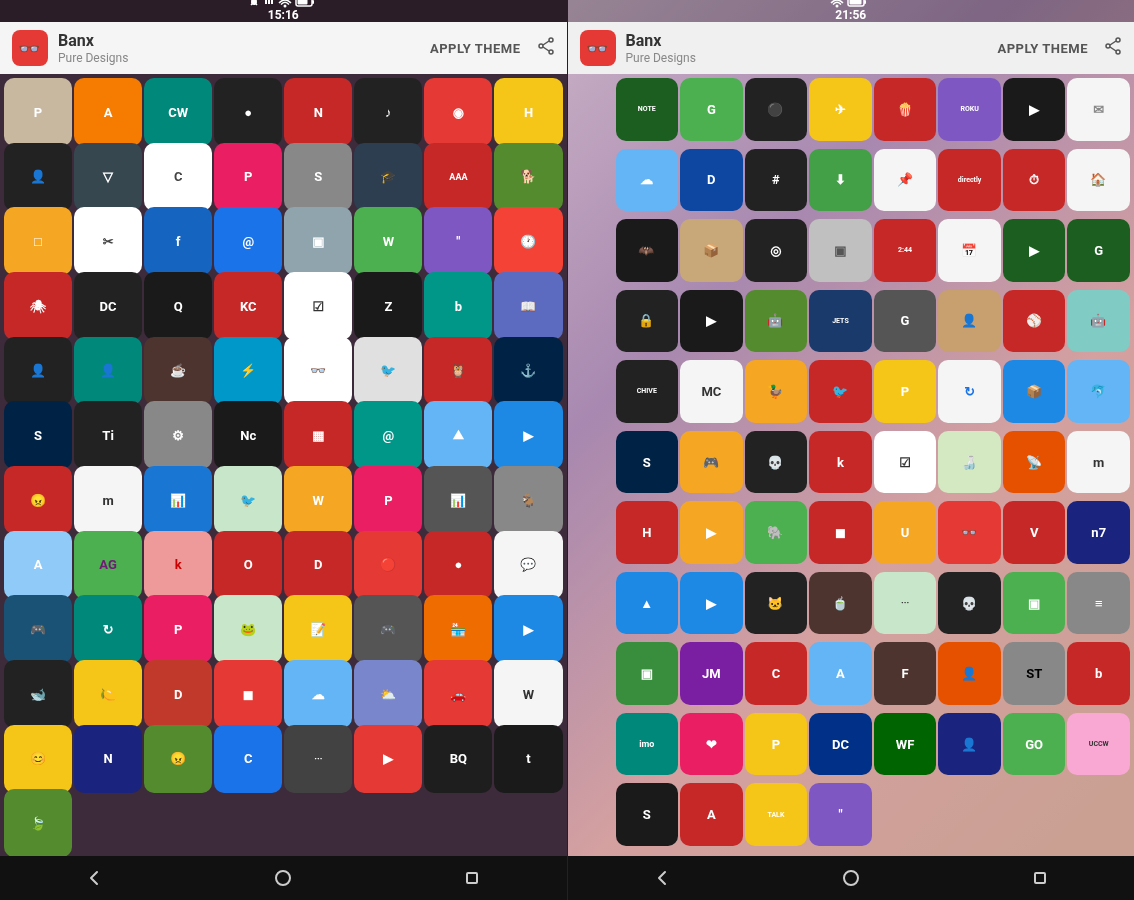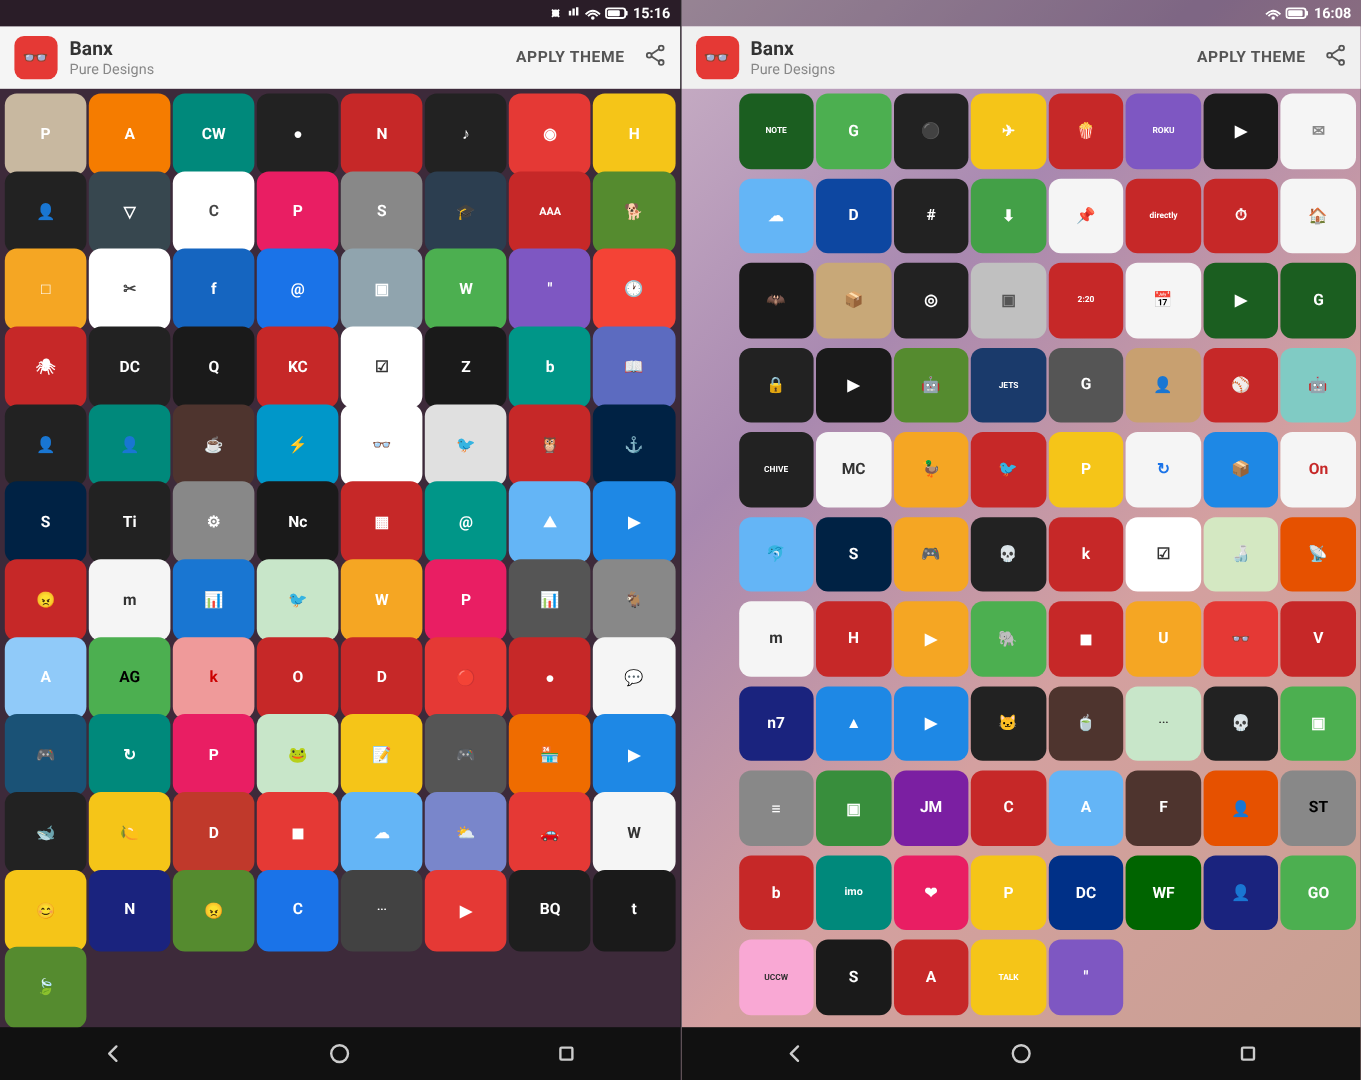--- a/index.html
+++ b/index.html
@@ -34,20 +34,21 @@
     .status-bar {
       height: 22px;
       display: flex;
       align-items: center;
       justify-content: flex-end;
       padding: 0 8px;
       font-size: 11px;
       color: #fff;
       background: rgba(0,0,0,0.3);
       flex-shrink: 0;
+      flex-direction: column;
     }
 
     .status-bar .time {
       font-weight: bold;
       font-size: 12px;
     }
 
     .status-bar .icons {
       display: flex;
       align-items: center;
@@ -304,21 +305,21 @@
       <div class="app-icon-cell" title="Play" style="background: rgb(30, 136, 229); color: rgb(255, 255, 255); font-size: 13px;">▶</div>
       <div class="app-icon-cell" title="Angry" style="background: rgb(198, 40, 40); color: rgb(255, 255, 255); font-size: 13px;">😠</div>
       <div class="app-icon-cell" title="Mini" style="background: rgb(245, 245, 245); color: rgb(51, 51, 51); font-size: 13px;">m</div>
       <div class="app-icon-cell" title="Chart" style="background: rgb(25, 118, 210); color: rgb(255, 255, 255); font-size: 13px;">📊</div>
       <div class="app-icon-cell" title="Harvest" style="background: rgb(200, 230, 201); color: rgb(51, 51, 51); font-size: 13px;">🐦</div>
       <div class="app-icon-cell" title="W5" style="background: rgb(245, 166, 35); color: rgb(255, 255, 255); font-size: 13px;">W</div>
       <div class="app-icon-cell" title="Pinterest2" style="background: rgb(233, 30, 99); color: rgb(255, 255, 255); font-size: 13px;">P</div>
       <div class="app-icon-cell" title="Stats" style="background: rgb(85, 85, 85); color: rgb(255, 255, 255); font-size: 13px;">📊</div>
       <div class="app-icon-cell" title="Goat" style="background: rgb(136, 136, 136); color: rgb(255, 255, 255); font-size: 13px;">🐐</div>
       <div class="app-icon-cell" title="Appy" style="background: rgb(144, 202, 249); color: rgb(255, 255, 255); font-size: 13px;">A</div>
-      <div class="app-icon-cell" title="Appy Gamer" style="background: rgb(76, 175, 80); color: #000000; font-size: 13px;">AG</div>
+      <div class="app-icon-cell" title="Appy Gamer" style="background: rgb(76, 175, 80); color: #701a75; font-size: 13px;">AG</div>
       <div class="app-icon-cell" title="k" style="background: rgb(239, 154, 154); color: rgb(204, 0, 0); font-size: 13px;">k</div>
       <div class="app-icon-cell" title="Opera" style="background: rgb(198, 40, 40); color: rgb(255, 255, 255); font-size: 13px;">O</div>
       <div class="app-icon-cell" title="Deadpool" style="background: rgb(198, 40, 40); color: rgb(255, 255, 255); font-size: 13px;">D</div>
       <div class="app-icon-cell" title="Redline" style="background: rgb(229, 57, 53); color: rgb(255, 255, 255); font-size: 13px;">🔴</div>
       <div class="app-icon-cell" title="Red2" style="background: rgb(198, 40, 40); color: rgb(255, 255, 255); font-size: 13px;">●</div>
       <div class="app-icon-cell" title="Chat" style="background: rgb(245, 245, 245); color: rgb(51, 51, 51); font-size: 13px;">💬</div>
       <div class="app-icon-cell" title="Game" style="background: rgb(26, 82, 118); color: rgb(255, 255, 255); font-size: 13px;">🎮</div>
       <div class="app-icon-cell" title="Curve2" style="background: rgb(0, 137, 123); color: rgb(255, 255, 255); font-size: 13px;">↻</div>
       <div class="app-icon-cell" title="P2" style="background: rgb(233, 30, 99); color: rgb(255, 255, 255); font-size: 13px;">P</div>
       <div class="app-icon-cell" title="Cut Rope" style="background: rgb(200, 230, 201); color: rgb(51, 51, 51); font-size: 13px;">🐸</div>
@@ -373,21 +374,21 @@
           <path d="M1 7 Q7 1 13 7" stroke="#fff" stroke-width="1.5" fill="none"></path>
           <path d="M3 8.5 Q7 4 11 8.5" stroke="#fff" stroke-width="1.5" fill="none"></path>
           <circle cx="7" cy="10" r="1.5" fill="#fff"></circle>
         </svg>
       <svg width="20" height="12" viewBox="0 0 20 12" fill="none">
           <rect x="1" y="2" width="16" height="8" rx="2" stroke="#fff" stroke-width="1.5"></rect>
           <rect x="17" y="4" width="2" height="4" rx="1" fill="#fff"></rect>
           <rect x="2.5" y="3.5" width="12" height="5" rx="1" fill="#fff"></rect>
         </svg>
     </div>
-    <span class="time">16:08</span>
+    <span class="time">21:56</span>
   </div>
 
   <div class="app-bar">
     <div class="app-icon">
       <span>👓</span>
     </div>
     <div class="app-titles">
       <div class="app-name">Banx</div>
       <div class="app-subtitle">Pure Designs</div>
     </div>
@@ -419,40 +420,39 @@
       <div class="app-icon-cell" title="Hash" style="background: rgb(34, 34, 34); color: rgb(255, 255, 255); font-size: 13px;">#</div>
       <div class="app-icon-cell" title="DL" style="background: rgb(67, 160, 71); color: rgb(255, 255, 255); font-size: 13px;">⬇</div>
       <div class="app-icon-cell" title="Pushpin" style="background: rgb(245, 245, 245); color: rgb(51, 51, 51); font-size: 13px;">📌</div>
       <div class="app-icon-cell" title="Directly" style="background: rgb(198, 40, 40); color: rgb(255, 255, 255); font-size: 7px;">directly</div>
       <div class="app-icon-cell" title="Timer" style="background: rgb(198, 40, 40); color: rgb(255, 255, 255); font-size: 13px;">⏱</div>
       <div class="app-icon-cell" title="Home" style="background: rgb(245, 245, 245); color: rgb(51, 51, 51); font-size: 13px;">🏠</div>
       <div class="app-icon-cell" title="Batman" style="background: rgb(26, 26, 26); color: rgb(255, 255, 255); font-size: 13px;">🦇</div>
       <div class="app-icon-cell" title="Package" style="background: rgb(200, 168, 120); color: rgb(255, 255, 255); font-size: 13px;">📦</div>
       <div class="app-icon-cell" title="Lens" style="background: rgb(34, 34, 34); color: rgb(255, 255, 255); font-size: 13px;">◎</div>
       <div class="app-icon-cell" title="Grey" style="background: rgb(192, 192, 192); color: rgb(85, 85, 85); font-size: 13px;">▣</div>
-      <div class="app-icon-cell" title="Clock2" style="background: rgb(198, 40, 40); color: rgb(255, 255, 255); font-size: 7px;">2:20</div>
+      <div class="app-icon-cell" title="Clock2" style="background: rgb(198, 40, 40); color: rgb(255, 255, 255); font-size: 7px;">2:44</div>
       <div class="app-icon-cell" title="Cal" style="background: rgb(245, 245, 245); color: rgb(204, 0, 0); font-size: 13px;">📅</div>
       <div class="app-icon-cell" title="Play5" style="background: rgb(27, 94, 32); color: rgb(255, 255, 255); font-size: 13px;">▶</div>
       <div class="app-icon-cell" title="Packers" style="background: rgb(27, 94, 32); color: rgb(255, 255, 255); font-size: 13px;">G</div>
       <div class="app-icon-cell" title="Lock" style="background: rgb(34, 34, 34); color: rgb(255, 255, 255); font-size: 13px;">🔒</div>
       <div class="app-icon-cell" title="Play6" style="background: rgb(26, 26, 26); color: rgb(255, 255, 255); font-size: 13px;">▶</div>
       <div class="app-icon-cell" title="Android" style="background: rgb(85, 139, 47); color: rgb(255, 255, 255); font-size: 13px;">🤖</div>
       <div class="app-icon-cell" title="Jets" style="background: rgb(26, 58, 107); color: rgb(255, 255, 255); font-size: 7px;">JETS</div>
       <div class="app-icon-cell" title="Ghostery" style="background: rgb(85, 85, 85); color: rgb(255, 255, 255); font-size: 13px;">G</div>
       <div class="app-icon-cell" title="Character" style="background: rgb(200, 160, 112); color: rgb(255, 255, 255); font-size: 13px;">👤</div>
       <div class="app-icon-cell" title="MLB" style="background: rgb(198, 40, 40); color: rgb(255, 255, 255); font-size: 13px;">⚾</div>
       <div class="app-icon-cell" title="Android2" style="background: rgb(128, 203, 196); color: rgb(255, 255, 255); font-size: 13px;">🤖</div>
       <div class="app-icon-cell" title="Chive" style="background: rgb(34, 34, 34); color: rgb(255, 255, 255); font-size: 7px;">CHIVE</div>
       <div class="app-icon-cell" title="MC" style="background: rgb(245, 245, 245); color: rgb(51, 51, 51); font-size: 13px;">MC</div>
       <div class="app-icon-cell" title="Tweetcot" style="background: rgb(245, 166, 35); color: rgb(255, 255, 255); font-size: 13px;">🦆</div>
       <div class="app-icon-cell" title="AngryBirds" style="background: rgb(198, 40, 40); color: rgb(255, 255, 255); font-size: 13px;">🐦</div>
       <div class="app-icon-cell" title="Postepay" style="background: rgb(245, 197, 24); color: rgb(255, 255, 255); font-size: 13px;">P</div>
       <div class="app-icon-cell" title="Refresh" style="background: rgb(245, 245, 245); color: rgb(26, 115, 232); font-size: 13px;">↻</div>
       <div class="app-icon-cell" title="Dropbox" style="background: rgb(30, 136, 229); color: rgb(255, 255, 255); font-size: 13px;">📦</div>
-      <div class="app-icon-cell" title="On" style="background: rgb(245, 245, 245); color: rgb(198, 40, 40); font-size: 13px;">On</div>
       <div class="app-icon-cell" title="Dolphin" style="background: rgb(100, 181, 246); color: rgb(255, 255, 255); font-size: 13px;">🐬</div>
       <div class="app-icon-cell" title="Seahawks2" style="background: rgb(0, 34, 68); color: rgb(255, 255, 255); font-size: 13px;">S</div>
       <div class="app-icon-cell" title="Adventure" style="background: rgb(245, 166, 35); color: rgb(255, 255, 255); font-size: 13px;">🎮</div>
       <div class="app-icon-cell" title="Skull" style="background: rgb(34, 34, 34); color: rgb(255, 255, 255); font-size: 13px;">💀</div>
       <div class="app-icon-cell" title="Kik" style="background: rgb(198, 40, 40); color: rgb(255, 255, 255); font-size: 13px;">k</div>
       <div class="app-icon-cell" title="Checklist" style="background: rgb(255, 255, 255); color: rgb(51, 51, 51); font-size: 13px;">☑</div>
       <div class="app-icon-cell" title="Bottle" style="background: rgb(212, 232, 194); color: rgb(51, 51, 51); font-size: 13px;">🍶</div>
       <div class="app-icon-cell" title="RSS" style="background: rgb(230, 81, 0); color: rgb(255, 255, 255); font-size: 13px;">📡</div>
       <div class="app-icon-cell" title="Merc" style="background: rgb(245, 245, 245); color: rgb(51, 51, 51); font-size: 13px;">m</div>
       <div class="app-icon-cell" title="HotelTonight" style="background: rgb(198, 40, 40); color: rgb(255, 255, 255); font-size: 13px;">H</div>

